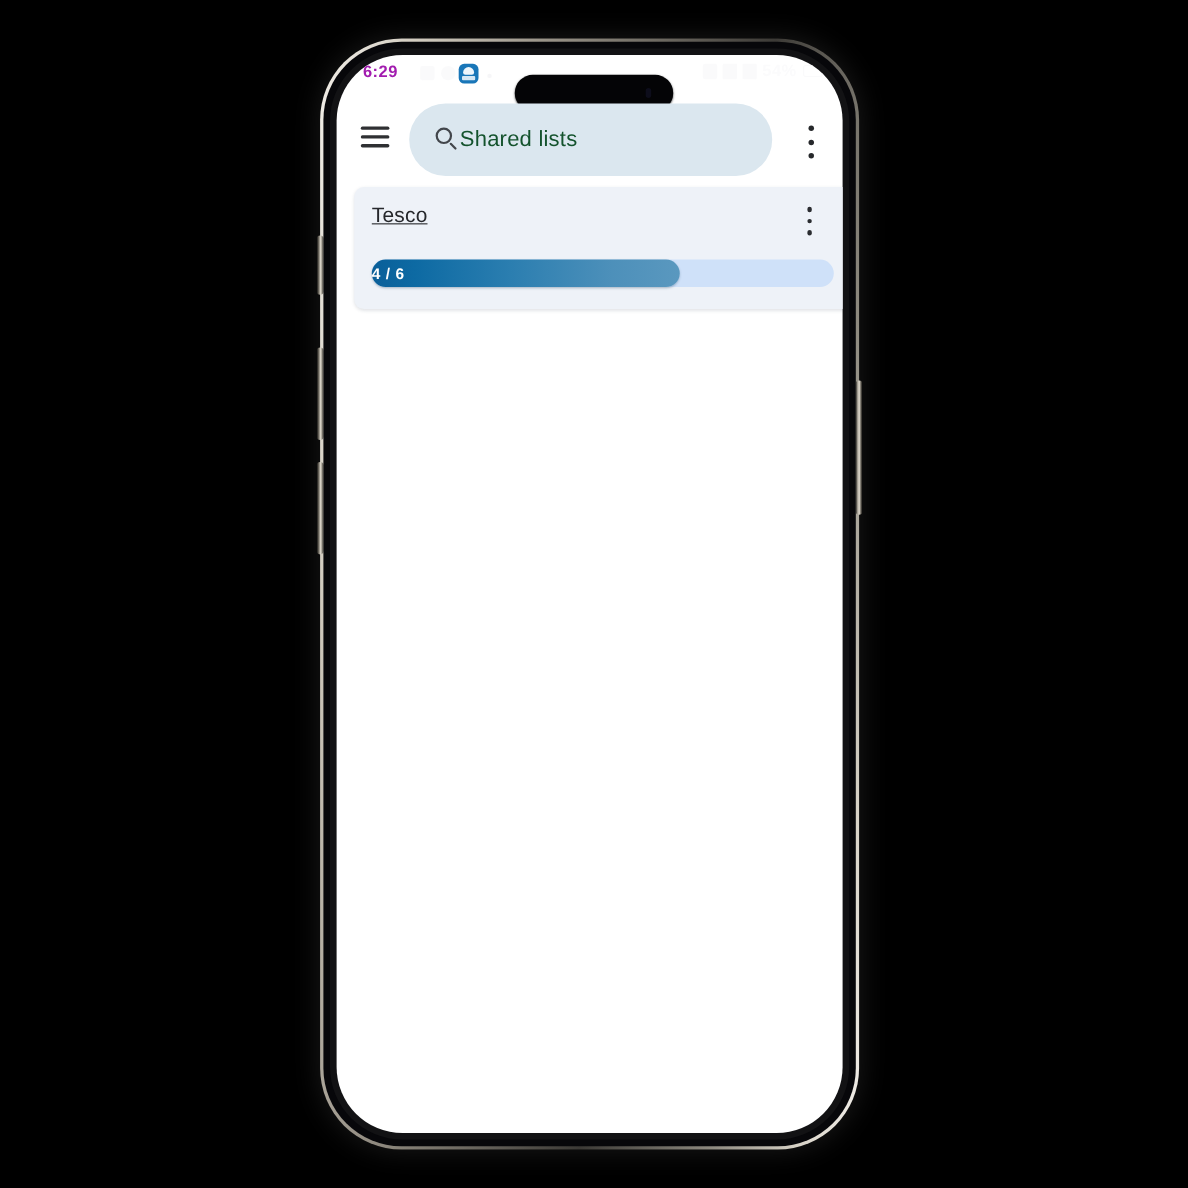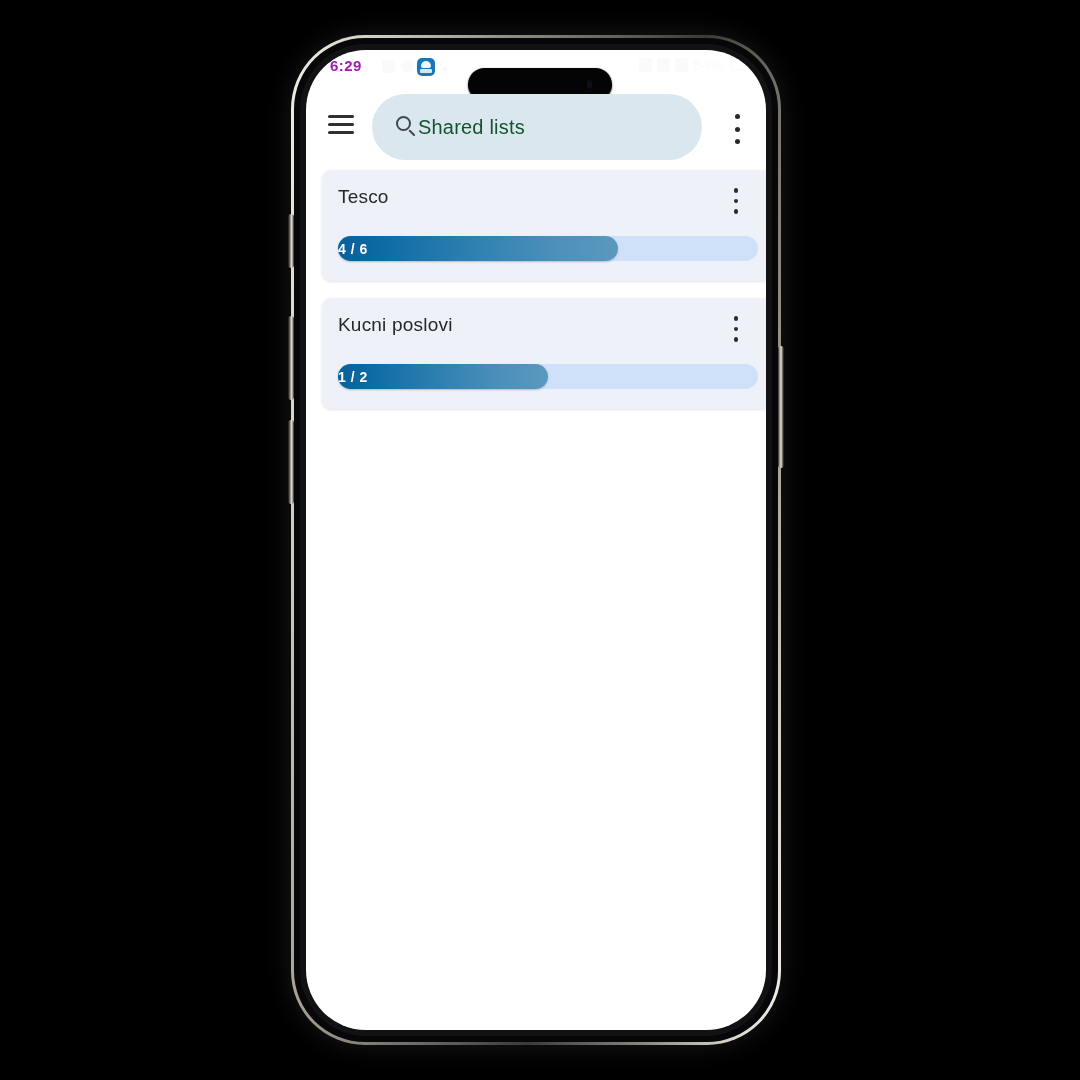--- a/index.html
+++ b/index.html
@@ -280,20 +280,21 @@
     box-shadow: 0 1px 3px rgba(40,55,80,0.13);
     padding: 16px 0 20px 0;
     box-sizing: border-box;
   }
   .card-title {
     position: absolute;
     left: 16px; top: 16px;
     font-size: 19px;
     color: #26282c;
     letter-spacing: 0.2px;
+    text-decoration: underline;
   }
   .card-more {
     position: absolute;
     right: 29px; top: 18px;
     width: 18px; height: 26px;
     display: flex;
     flex-direction: column;
     align-items: center;
     justify-content: space-between;
     cursor: pointer;
@@ -396,30 +397,17 @@
           <i></i>
           <i></i>
         </div>
         <div class="progress-wrap">
           <div class="progress-fill" style="width: 66.7%;">
             <span class="progress-label">4 / 6</span>
           </div>
         </div>
       </div>
 
-      <div class="list-card">
-        <div class="card-title">Kucni poslovi</div>
-        <div class="card-more">
-          <i></i>
-          <i></i>
-          <i></i>
-        </div>
-        <div class="progress-wrap">
-          <div class="progress-fill" style="width: 50%;">
-            <span class="progress-label">1 / 2</span>
-          </div>
-        </div>
-      </div>
 
     </div>
 
   </div>
 </div>
 
 </body></html>

